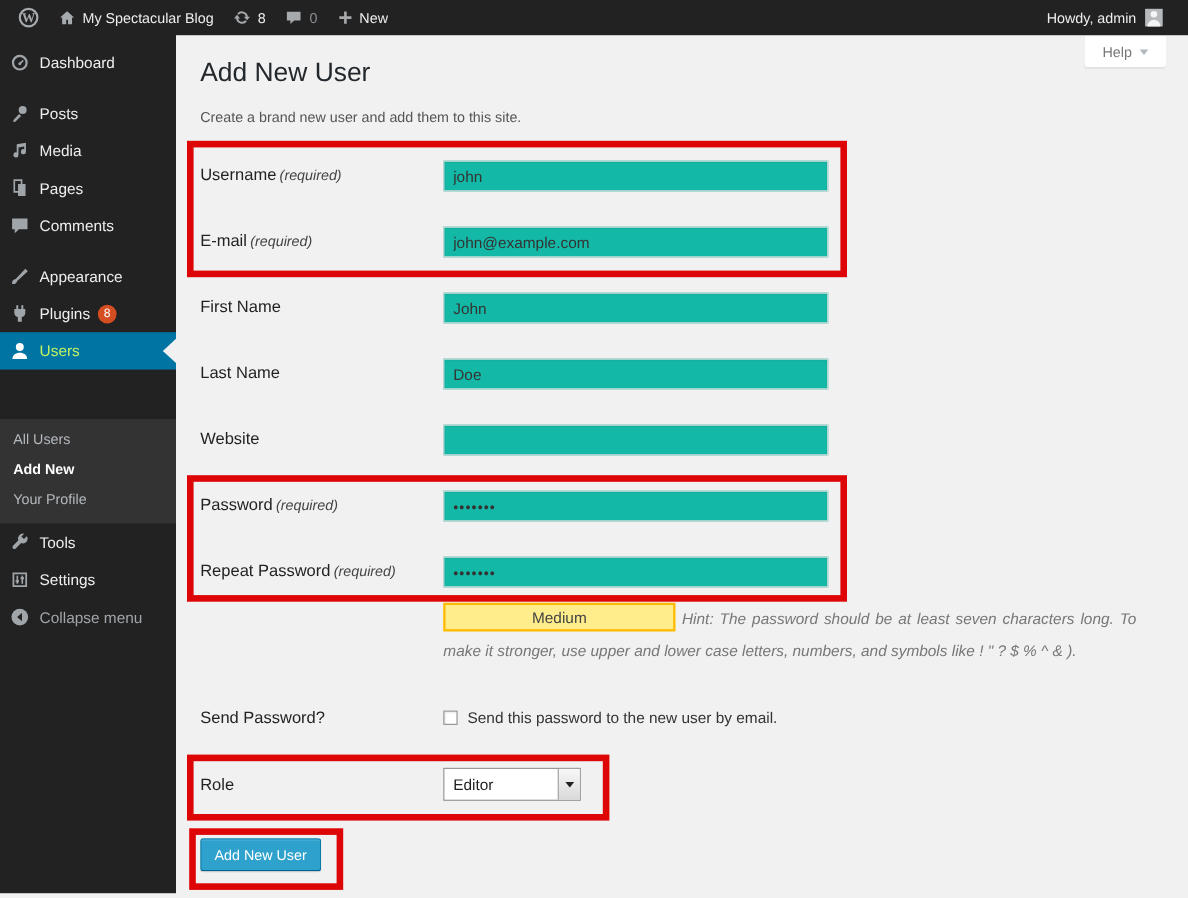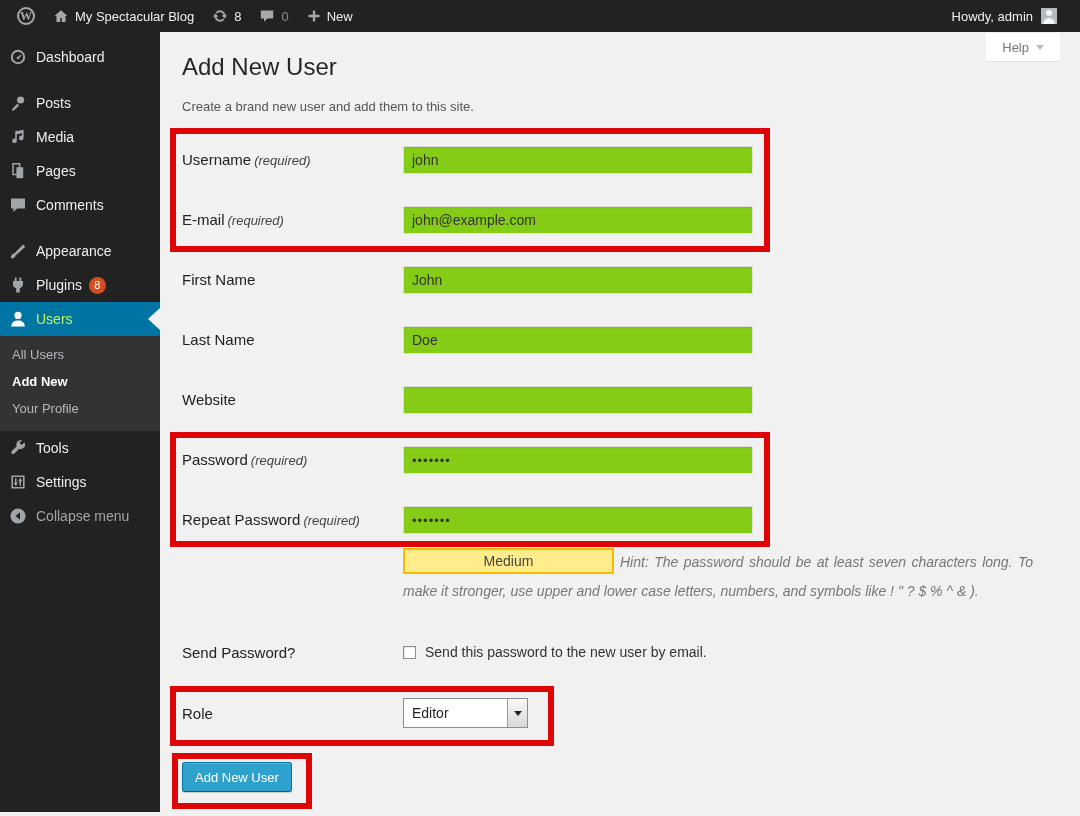--- a/index.html
+++ b/index.html
@@ -30,42 +30,42 @@
                color:#eee; cursor:pointer; padding-left:8px; }
   .menu-item .mi { width:20px; height:20px; margin-right:8px; color:#a0a5aa; display:inline-flex; }
   .menu-item .mi svg { fill:currentColor; width:20px; height:20px; }
   .menu-sep { height:12px; }
   .menu-item.active { background:#0074a2; color:#bef264; }
   .menu-item.active .mi { color:#fff; }
   .menu-item.active::after { content:""; position:absolute; right:0; top:50%; margin-top:-11px;
                              border:11px solid transparent; border-right:12px solid #f1f1f1; border-left:0; }
   .badge { margin-left:7px; background:#d54e21; color:#fff; font-size:11px; line-height:17px;
            min-width:17px; text-align:center; border-radius:10px; padding:0 5px; display:inline-block; }
-  .submenu { list-style:none; background:#333; padding:5px 0 9px; }
+  .submenu { list-style:none; background:#333; padding:5px 0 9px;margin-top:45px; }
   .submenu li { height:27px; line-height:27px; padding-left:12px; font-size:13px; color:#b4b9be; cursor:pointer; }
   .submenu li.current { color:#fff; font-weight:bold; }
   .menu-item.dim { color:#a0a5aa; }
 
   
   .content { position:absolute; left:160px; top:32px; width:920px; height:784px; background:#f1f1f1;
              padding:20px 20px 0 22px; }
   .help-tab { position:absolute; top:1px; right:20px; height:28px; background:#fff; color:#777;
               font-size:13px; display:flex; align-items:center; padding:0 16px; border-radius:0 0 3px 3px;
               box-shadow:0 1px 1px rgba(0,0,0,.06); cursor:pointer; }
   .help-caret { width:0; height:0; border-left:4px solid transparent; border-right:4px solid transparent;
                 border-top:5px solid #b4b9be; margin-left:7px; }
   h1.page-title { font-size:24px; font-weight:normal; color:#23282d; line-height:30px; }
   .page-subtitle { margin-top:16px; font-size:13px; color:#555; line-height:17px; }
 
   .form-table { margin-top:31px; }
   .row { display:flex; height:28px; margin-bottom:32px; }
   .row.tight { margin-bottom:14px; }
   .flabel { width:221px; font-size:15px; color:#222; padding-top:5px; }
   .flabel em { font-style:italic; font-size:13px; color:#444; margin-left:3px; }
-  input.text { width:350px; height:28px; border:1px solid #ddd; background:#84cc16; padding:3px 8px;
+  input.text { width:350px; height:28px; border:1px solid #ddd; background:#14b8a6; padding:3px 8px;
                font-size:14px; color:#333; font-family:"Liberation Sans", sans-serif;
                box-shadow:inset 0 1px 2px rgba(0,0,0,.07); outline:none; }
   input.pwd { letter-spacing:1px; font-size:13px; }
 
   .strength-wrap { margin-left:221px; width:630px; }
   .strength-wrap::after { content:""; display:block; clear:both; }
   .strength-box { float:left; width:211px; height:26px; background:#ffec8b; border:2px solid #ffb900;
                   text-align:center; font-size:14px; color:#444; line-height:22px; margin-right:6px; }
   .pw-hint { font-style:italic; color:#777; font-size:14px; line-height:29px; text-align:justify; }
 

